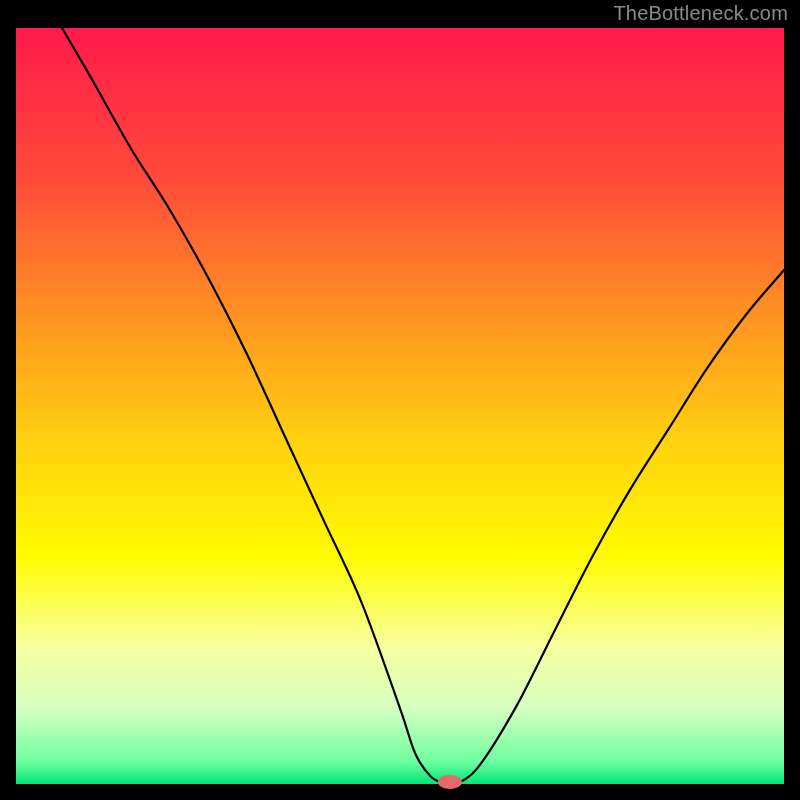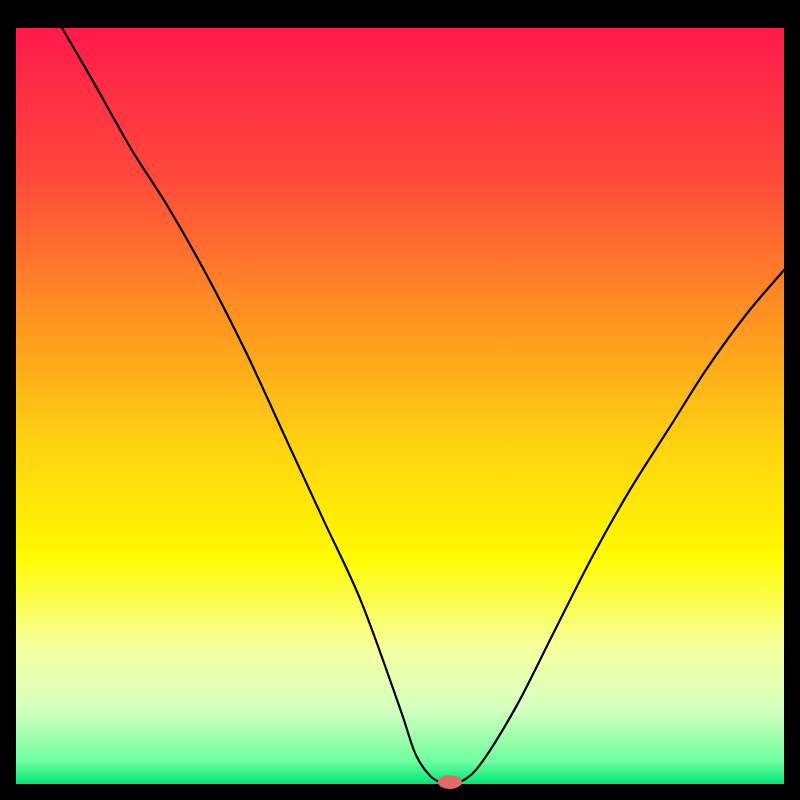--- a/index.html
+++ b/index.html
@@ -27,20 +27,21 @@
     letter-spacing: 0.2px;
     z-index: 10;
   }
   svg {
     display: block;
   }
 </style>
 </head>
 <body>
 <div class="outer">
+  <div class="attribution">TheBottleneck.com</div>
   <svg id="chart-svg" width="800" height="800" viewBox="0 0 800 800">
       <defs>
         <linearGradient id="bg-grad" x1="0" y1="0" x2="0" y2="1">
           <stop offset="0%" stop-color="#ff1a4b"></stop>
           <stop offset="20%" stop-color="#ff4a3a"></stop>
           <stop offset="40%" stop-color="#ff9a20"></stop>
           <stop offset="55.00000000000001%" stop-color="#ffd210"></stop>
           <stop offset="70%" stop-color="#fffb00"></stop>
           <stop offset="82%" stop-color="#f7ffa0"></stop>
           <stop offset="90%" stop-color="#d6ffc0"></stop>

